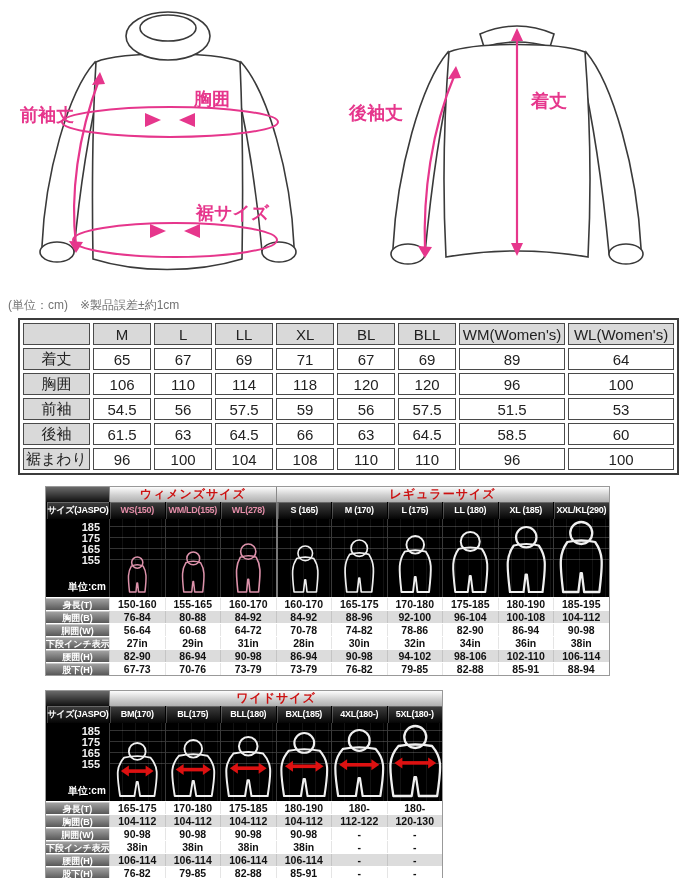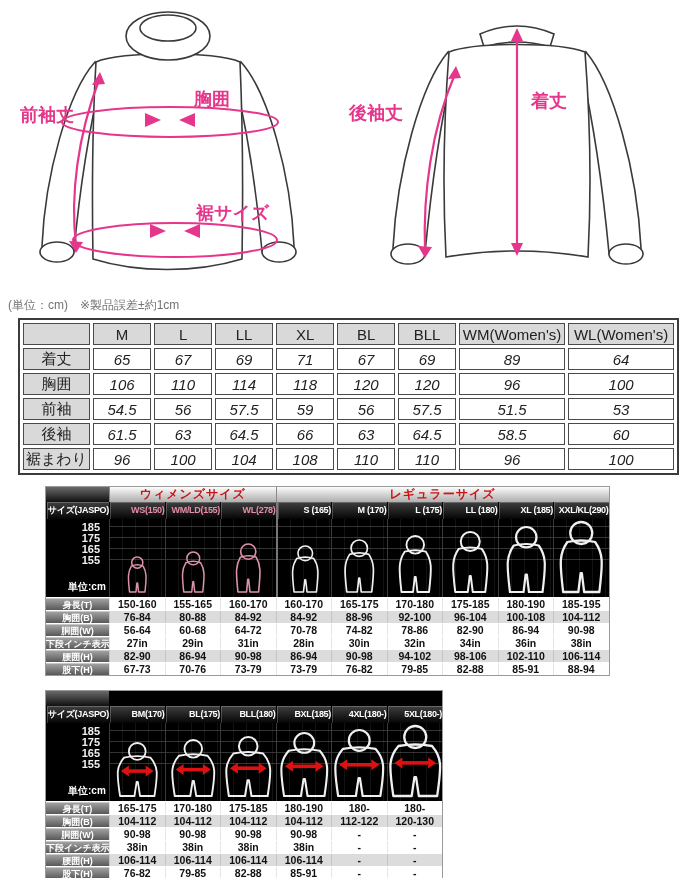--- a/index.html
+++ b/index.html
@@ -18,39 +18,39 @@
   table.meas{
     margin:0 0 0 18px;border-collapse:separate;border-spacing:3px;
     border:2px solid #3c3c3c;background:#fff;table-layout:fixed;
   }
   table.meas th,table.meas td{
     border:1px solid #4a4a4a;height:22px;text-align:center;vertical-align:middle;
     font-size:15px;font-weight:normal;color:#222;padding:0 2px;box-sizing:border-box;
     white-space:nowrap;overflow:hidden;
   }
   table.meas th{background:#d9d9d9;}
-  table.meas td{background:#fff;font-style:italic;}
+  table.meas td{background:#fff;}
   table.meas .c0{width:66px;}
   table.meas .cn{width:58px;}
   table.meas .cw{width:106px;}
   
   .size-chart{margin-left:45px;width:-moz-fit-content;width:fit-content;background:#000;border:1px solid #999;}
   .size-chart *{box-sizing:border-box;}
   .sc-row{display:flex;}
   .sc-group{height:15px;}
   .sc-corner-dark{background:linear-gradient(#6a6a6a,#101010);}
   .sc-group-cell{
     background:linear-gradient(#fdfdfd 0%,#cfcfcf 55%,#b0b0b0 100%);
     color:#cc1111;font-weight:bold;font-size:12px;line-height:15px;text-align:center;
     letter-spacing:1px;border-left:1px solid #888;white-space:nowrap;overflow:hidden;
   }
   .sc-head{height:17px;}
   .sc-corner-label,.sc-head-cell{
     background:linear-gradient(#3f3f3f,#050505);color:#fff;font-size:9px;font-weight:bold;
-    line-height:16px;text-align:right;border-left:1px solid #000;
+    line-height:16px;text-align:center;border-left:1px solid #000;
     box-shadow:inset 1px 1px 0 rgba(255,255,255,.22);
     white-space:nowrap;overflow:hidden;letter-spacing:-0.3px;
   }
   .sc-head-cell.pink{color:#e58ea9;}
   .sc-sil{background:#000;}
   .sc-sil-cell{
     position:relative;border-left:1px solid #3a3a3a;
     background-image:
       repeating-linear-gradient(to bottom, rgba(255,255,255,.20) 0 1px, transparent 1px 11px),
       repeating-linear-gradient(to right, transparent 0 12px, rgba(255,255,255,.07) 12px 13px);
@@ -352,20 +352,21 @@
       <div class="sc-val" style="width: 55.5px;">76-82</div>
       <div class="sc-val" style="width: 55.5px;">79-85</div>
       <div class="sc-val" style="width: 55.5px;">82-88</div>
       <div class="sc-val" style="width: 55.5px;">85-91</div>
       <div class="sc-val" style="width: 55.5px;">88-94</div>
     </div>
   </div>
 <div class="size-chart" style="margin-top:14px">
     <div class="sc-row sc-group">
       <div class="sc-corner-dark" style="width: 63px;"></div>
+      <div class="sc-group-cell" style="width: 333px;">ワイドサイズ</div>
     </div>
     <div class="sc-row sc-head">
       <div class="sc-corner-label" style="width: 63px;">サイズ(JASPO)</div>
       <div class="sc-head-cell" style="width: 55.5px;">BM(170)</div>
       <div class="sc-head-cell" style="width: 55.5px;">BL(175)</div>
       <div class="sc-head-cell" style="width: 55.5px;">BLL(180)</div>
       <div class="sc-head-cell" style="width: 55.5px;">BXL(185)</div>
       <div class="sc-head-cell" style="width: 55.5px;">4XL(180-)</div>
       <div class="sc-head-cell" style="width: 55.5px;">5XL(180-)</div>
     </div>

